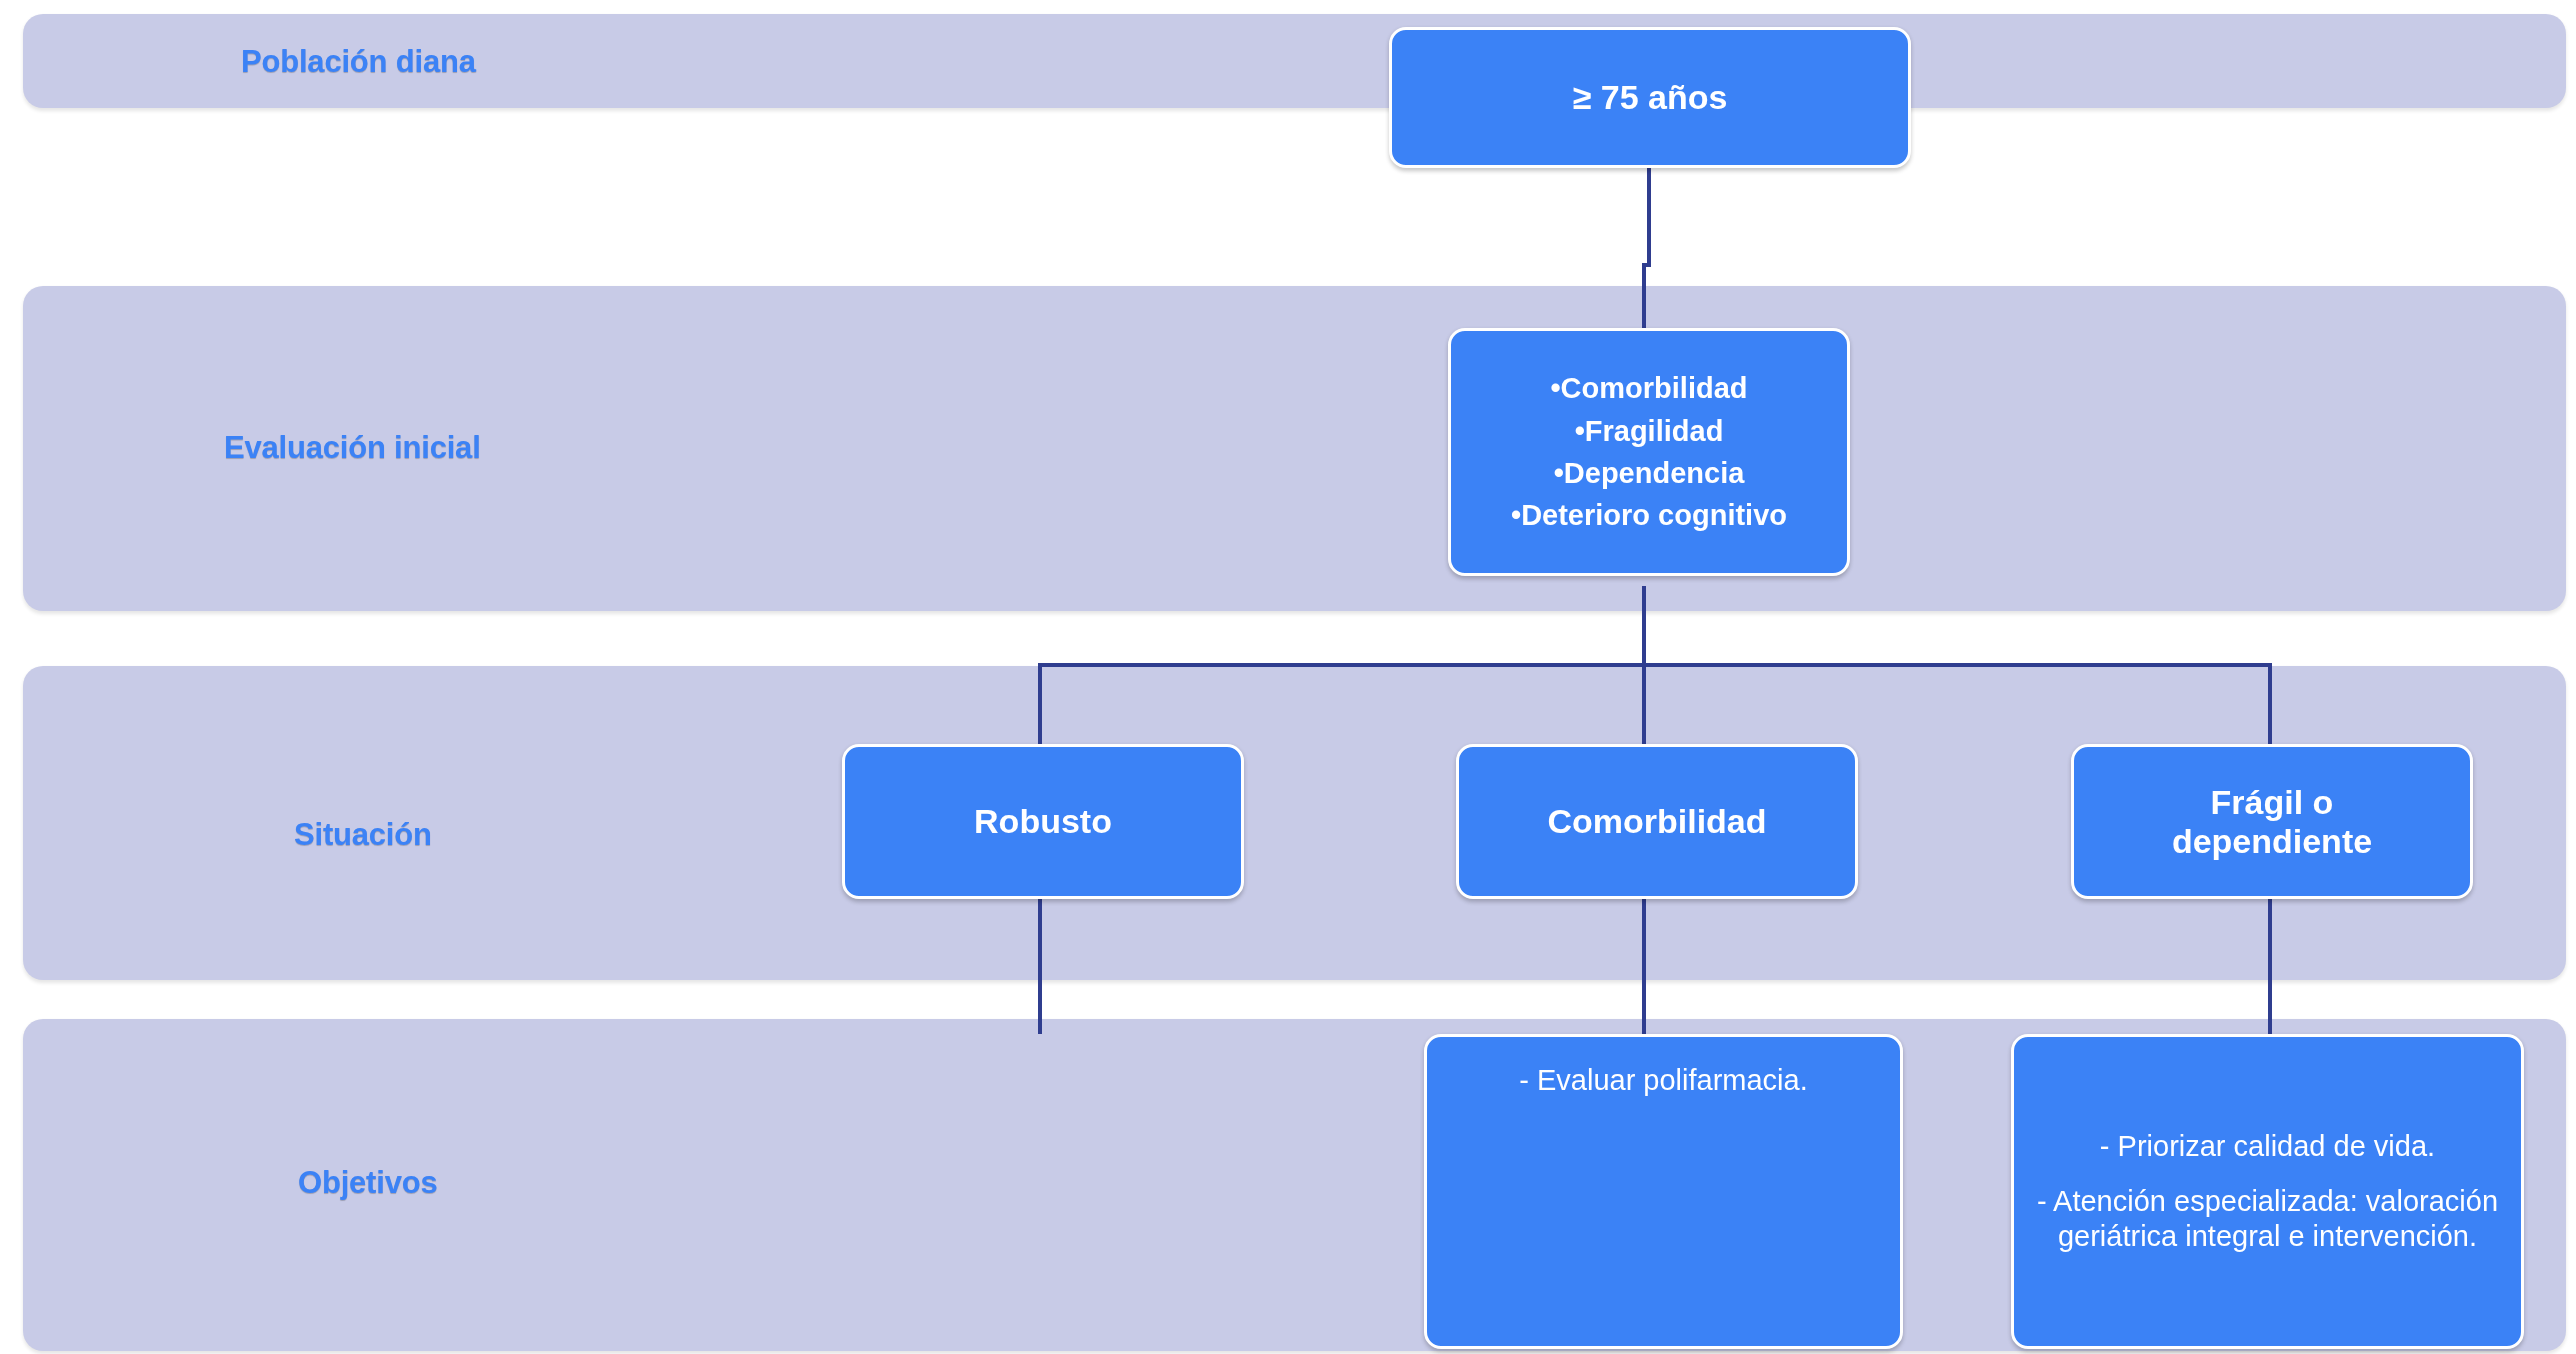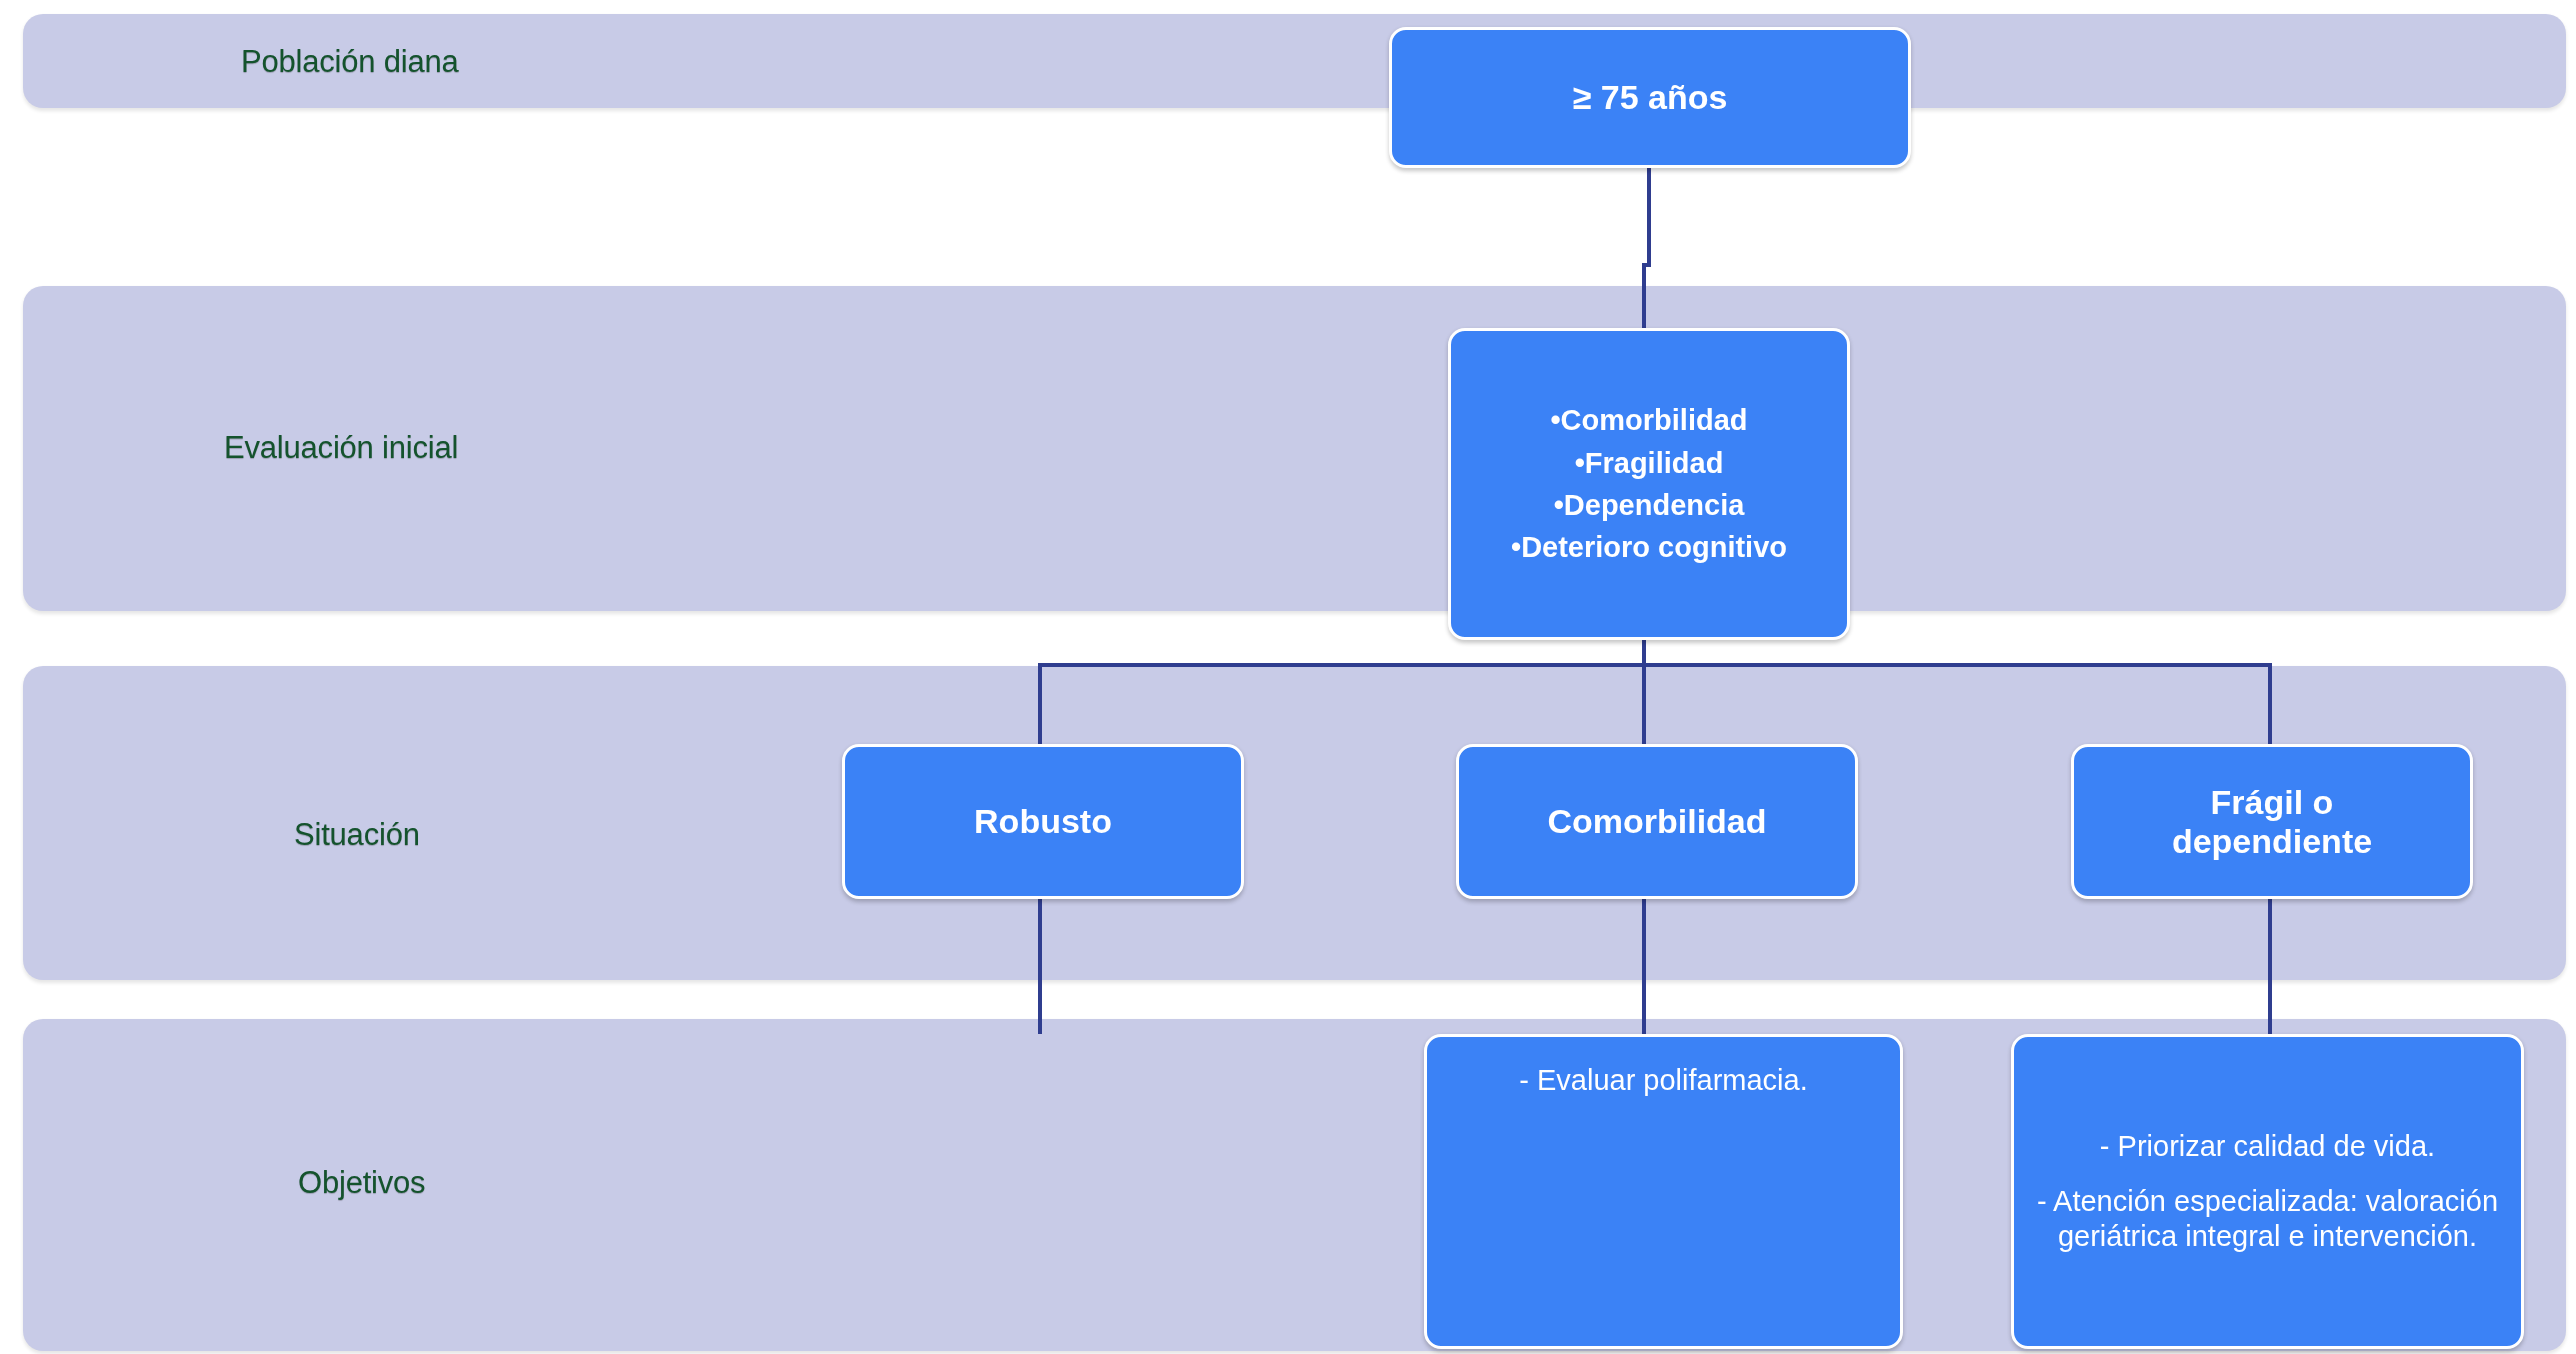--- a/index.html
+++ b/index.html
@@ -19,22 +19,22 @@
 
   
   .band {
     position: absolute;
     background: #c8cbe7;
     border-radius: 20px;
     box-shadow: 0 2.3px 3.9px rgba(0,0,0,0.10);
   }
   .band-label {
     position: absolute;
-    color: #14532d;
-    font-weight: normal;
+    color: #3b82f6;
+    font-weight: bold;
     font-size: 31px;
     letter-spacing: -0.2px;
     white-space: nowrap;
     text-shadow: 0 0.8px 0.8px rgba(0,0,0,0.22);
   }
 
   
   .node {
     position: absolute;
     background: #3b82f6;
@@ -94,21 +94,21 @@
     <div class="node-title">≥ 75 años</div>
   </div>
 
   <div class="conn" style="left:1647px; top:168px; width:3.9px; height:97px;"></div>
   <div class="conn" style="left:1642px; top:263px; width:9.3px; height:3.9px;"></div>
   <div class="conn" style="left:1642px; top:263px; width:3.9px; height:66px;"></div>
 
   <div class="band" style="left:23px; top:286px; width:2543px; height:325px;"></div>
   <div class="band-label" style="left:224px; top:430px;">Evaluación inicial</div>
 
-  <div class="node" style="left:1448px; top:328px; width:402px; height:312px;">
+  <div class="node" style="left:1448px; top:328px; width:402px; height:248px;">
     <div class="bullet-list">
       <div class="bullet-row">•Comorbilidad</div>
       <div class="bullet-row">•Fragilidad</div>
       <div class="bullet-row">•Dependencia</div>
       <div class="bullet-row">•Deterioro cognitivo</div>
     </div>
   </div>
 
   <div class="conn" style="left:1642px; top:586px; width:3.9px; height:81px;"></div>
   <div class="conn" style="left:1038px; top:663px; width:1234px; height:3.9px;"></div>

